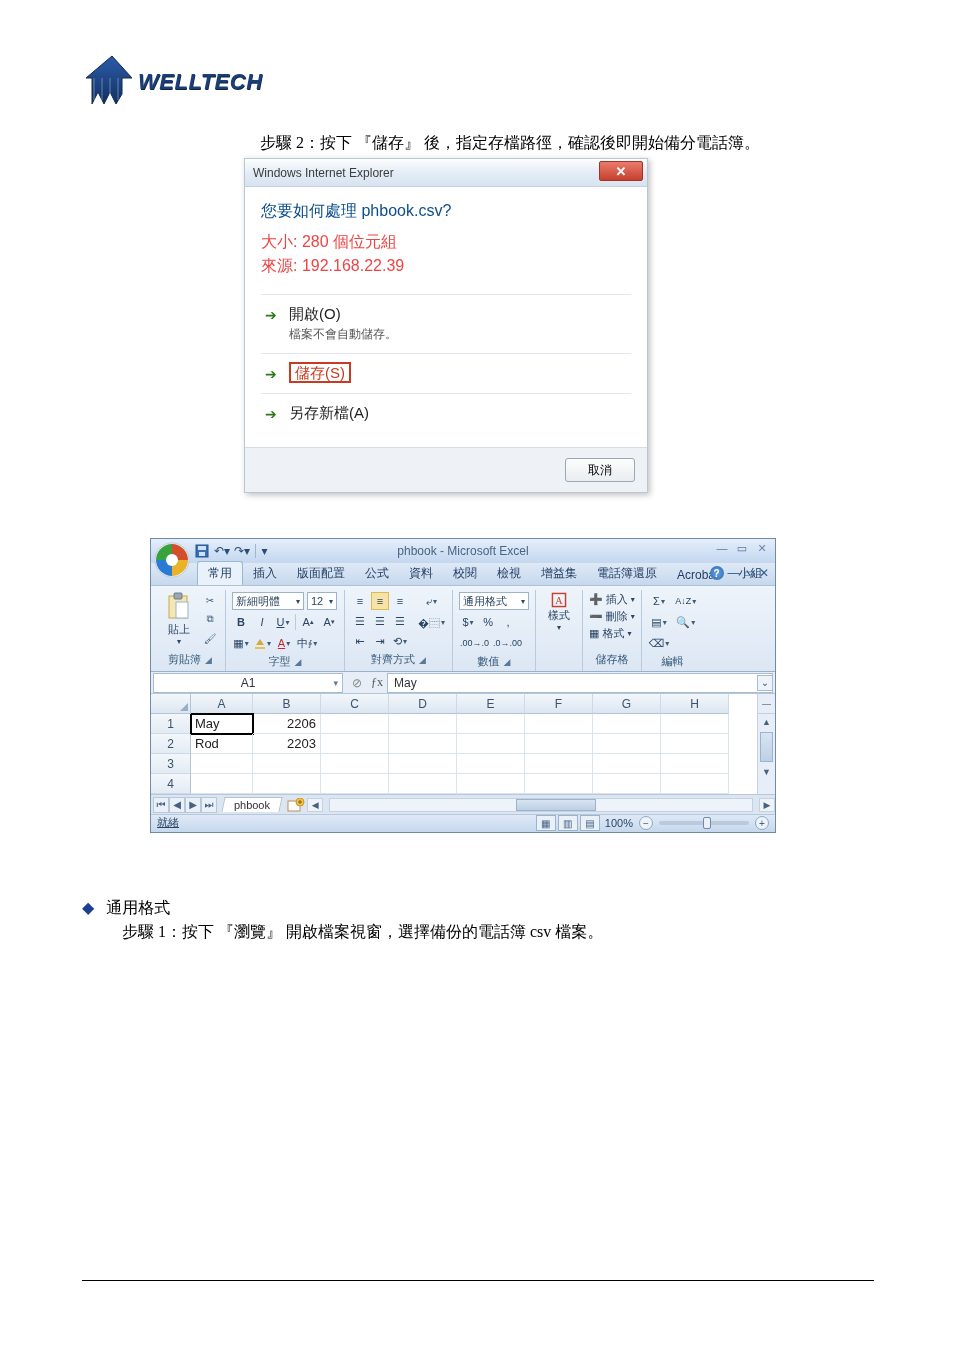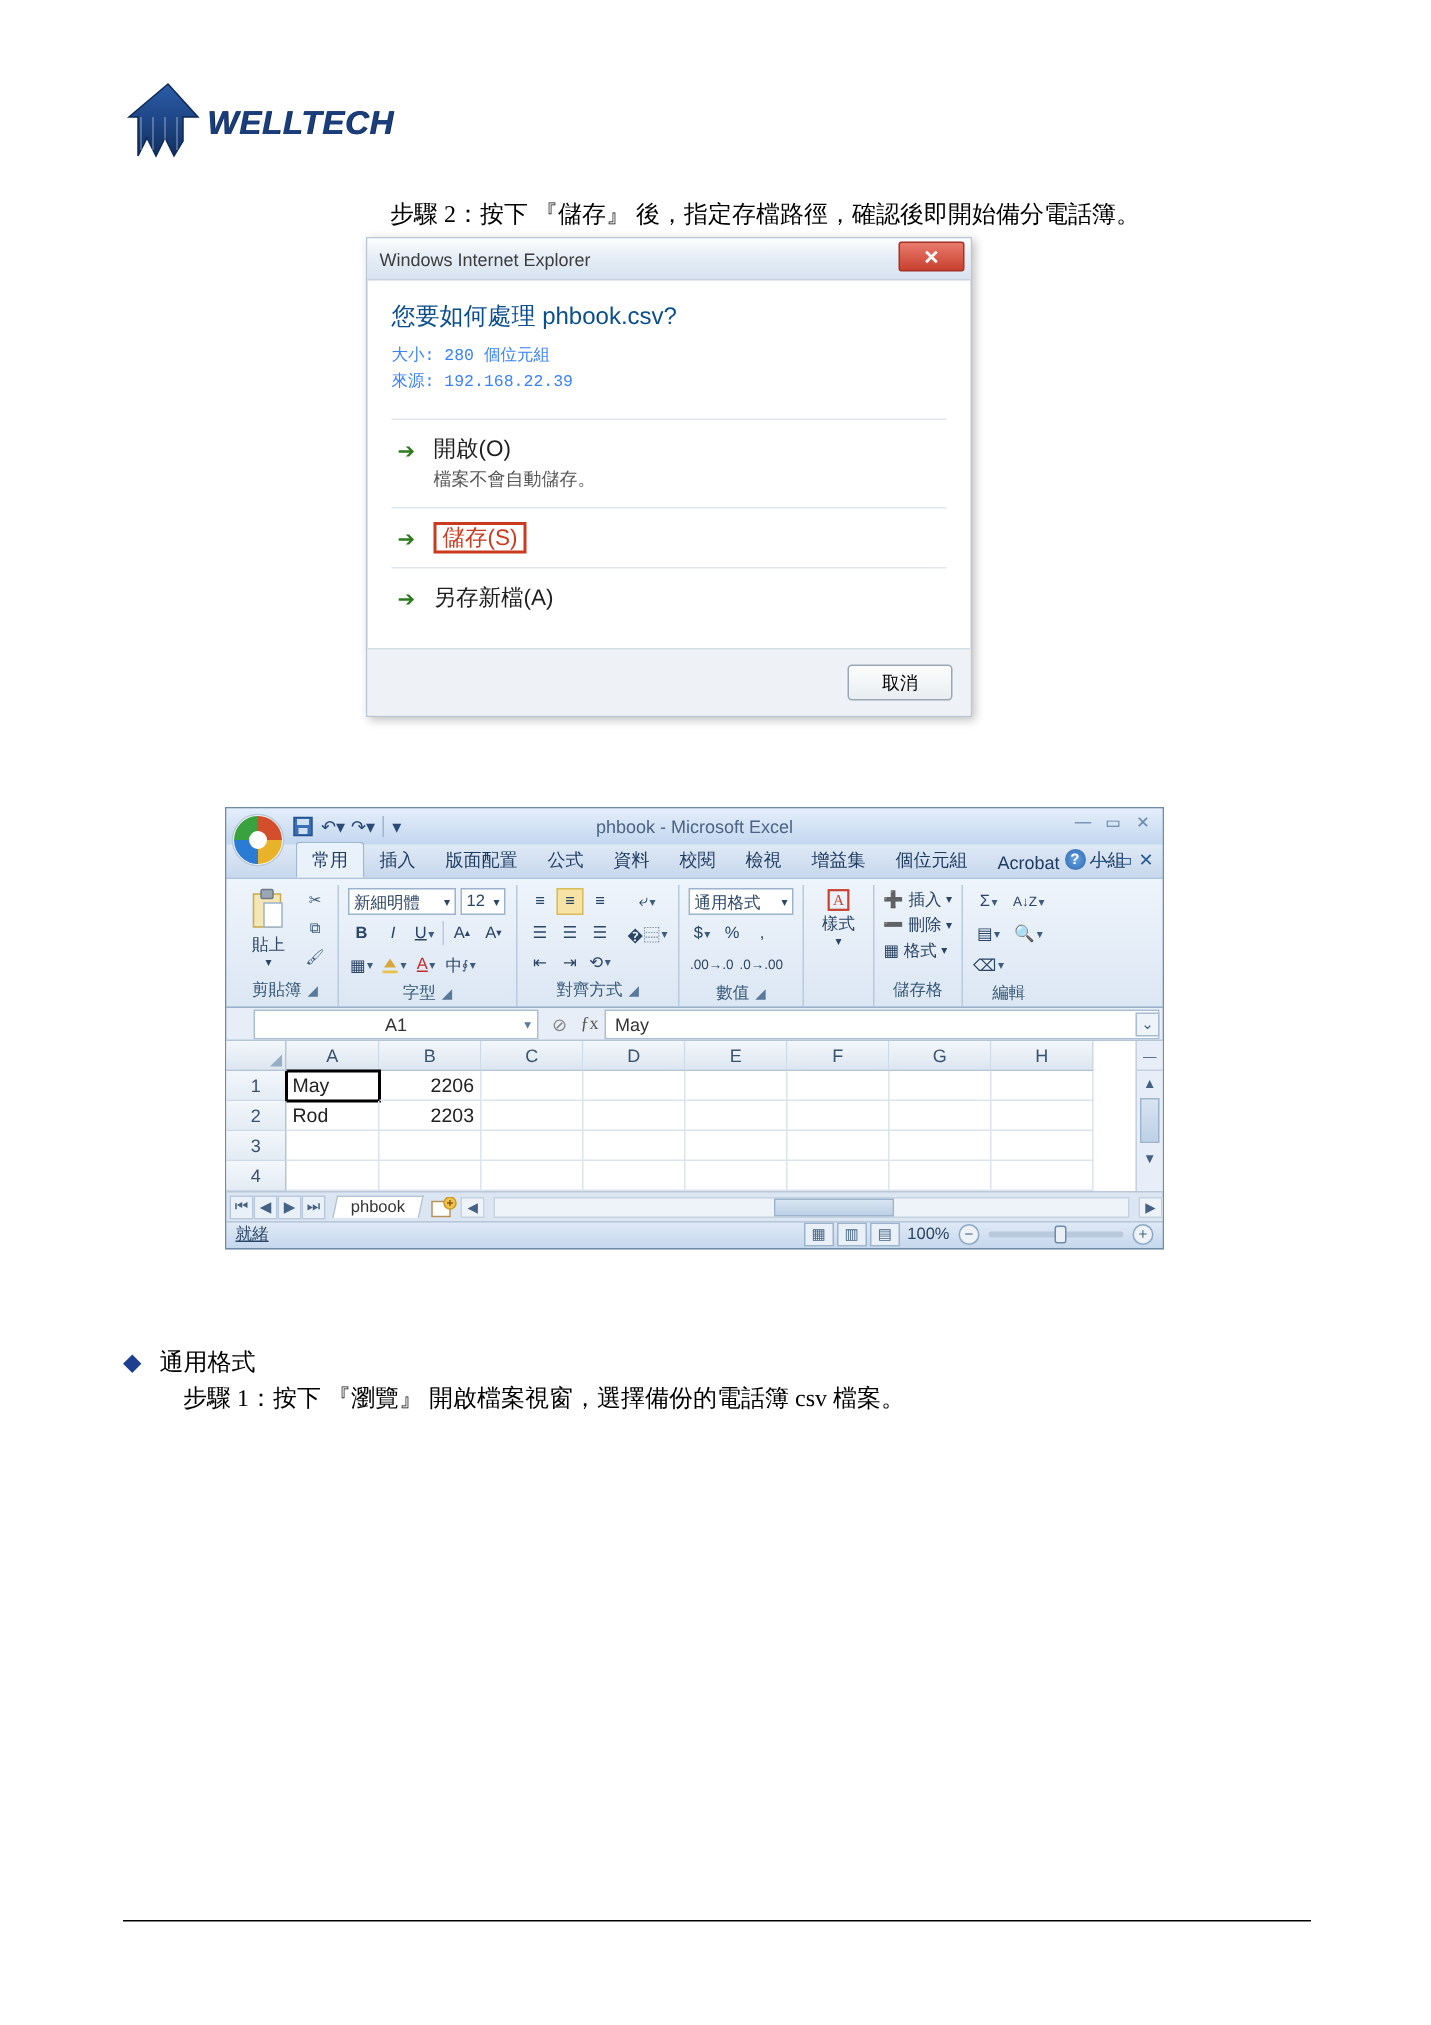--- a/index.html
+++ b/index.html
@@ -98,25 +98,25 @@
   .ie-body {
     padding: 14px 16px 14px 16px;
   }
   .ie-question {
     font-size: 16px;
     color: #0b4e8c;
     margin-bottom: 8px;
     font-family: "Microsoft JhengHei","PMingLiU",sans-serif;
   }
   .ie-meta {
-    font-size: 11px;
-    color: #3b82f6;
+    font-size: 16px;
+    color: #ef4444;
     line-height: 1.5;
     margin-bottom: 16px;
-    font-family: Liberation Mono, monospace;
+    font-family: Liberation Sans, sans-serif;
   }
   .ie-option {
     border-top: 1px solid #e1e7ee;
     padding: 10px 4px 10px 28px;
     position: relative;
     font-size: 15px;
     color: #1f1f1f;
     cursor: default;
     font-family: "Microsoft JhengHei","PMingLiU",sans-serif;
   }
@@ -313,21 +313,20 @@
   .edit-grid{display:flex;gap:4px;}
 
   .formula-bar {
     height: 22px;
     background: #e7eef7;
     border-bottom: 1px solid #b6c6d9;
     display:flex;
     align-items:center;
     font-size:12px;
     position: relative;
-    padding-left: 16px;
   }
   .name-box {
     width: 190px;
     height: 20px;
     background:#fff;
     border:1px solid #a8bcd2;
     margin-left: 2px;
     display:flex;
     align-items:center;
     justify-content:center;
@@ -496,21 +495,21 @@
 
   <div class="ribbon-tabs">
     <div class="ribbon-tab active"><span>常用</span></div>
     <div class="ribbon-tab"><span>插入</span></div>
     <div class="ribbon-tab"><span>版面配置</span></div>
     <div class="ribbon-tab"><span>公式</span></div>
     <div class="ribbon-tab"><span>資料</span></div>
     <div class="ribbon-tab"><span>校閱</span></div>
     <div class="ribbon-tab"><span>檢視</span></div>
     <div class="ribbon-tab"><span>增益集</span></div>
-    <div class="ribbon-tab"><span>個位元組</span></div>
+    <div class="ribbon-tab"><span>電話簿還原</span></div>
     <div class="ribbon-tab"><span>Acrobat</span></div>
     <div class="ribbon-tab"><span>小組</span></div>
     <div class="ribbon-help">
       <span class="help-icon">?</span>
       <span>—</span>
       <span>▭</span>
       <span>✕</span>
     </div>
   </div>
 

